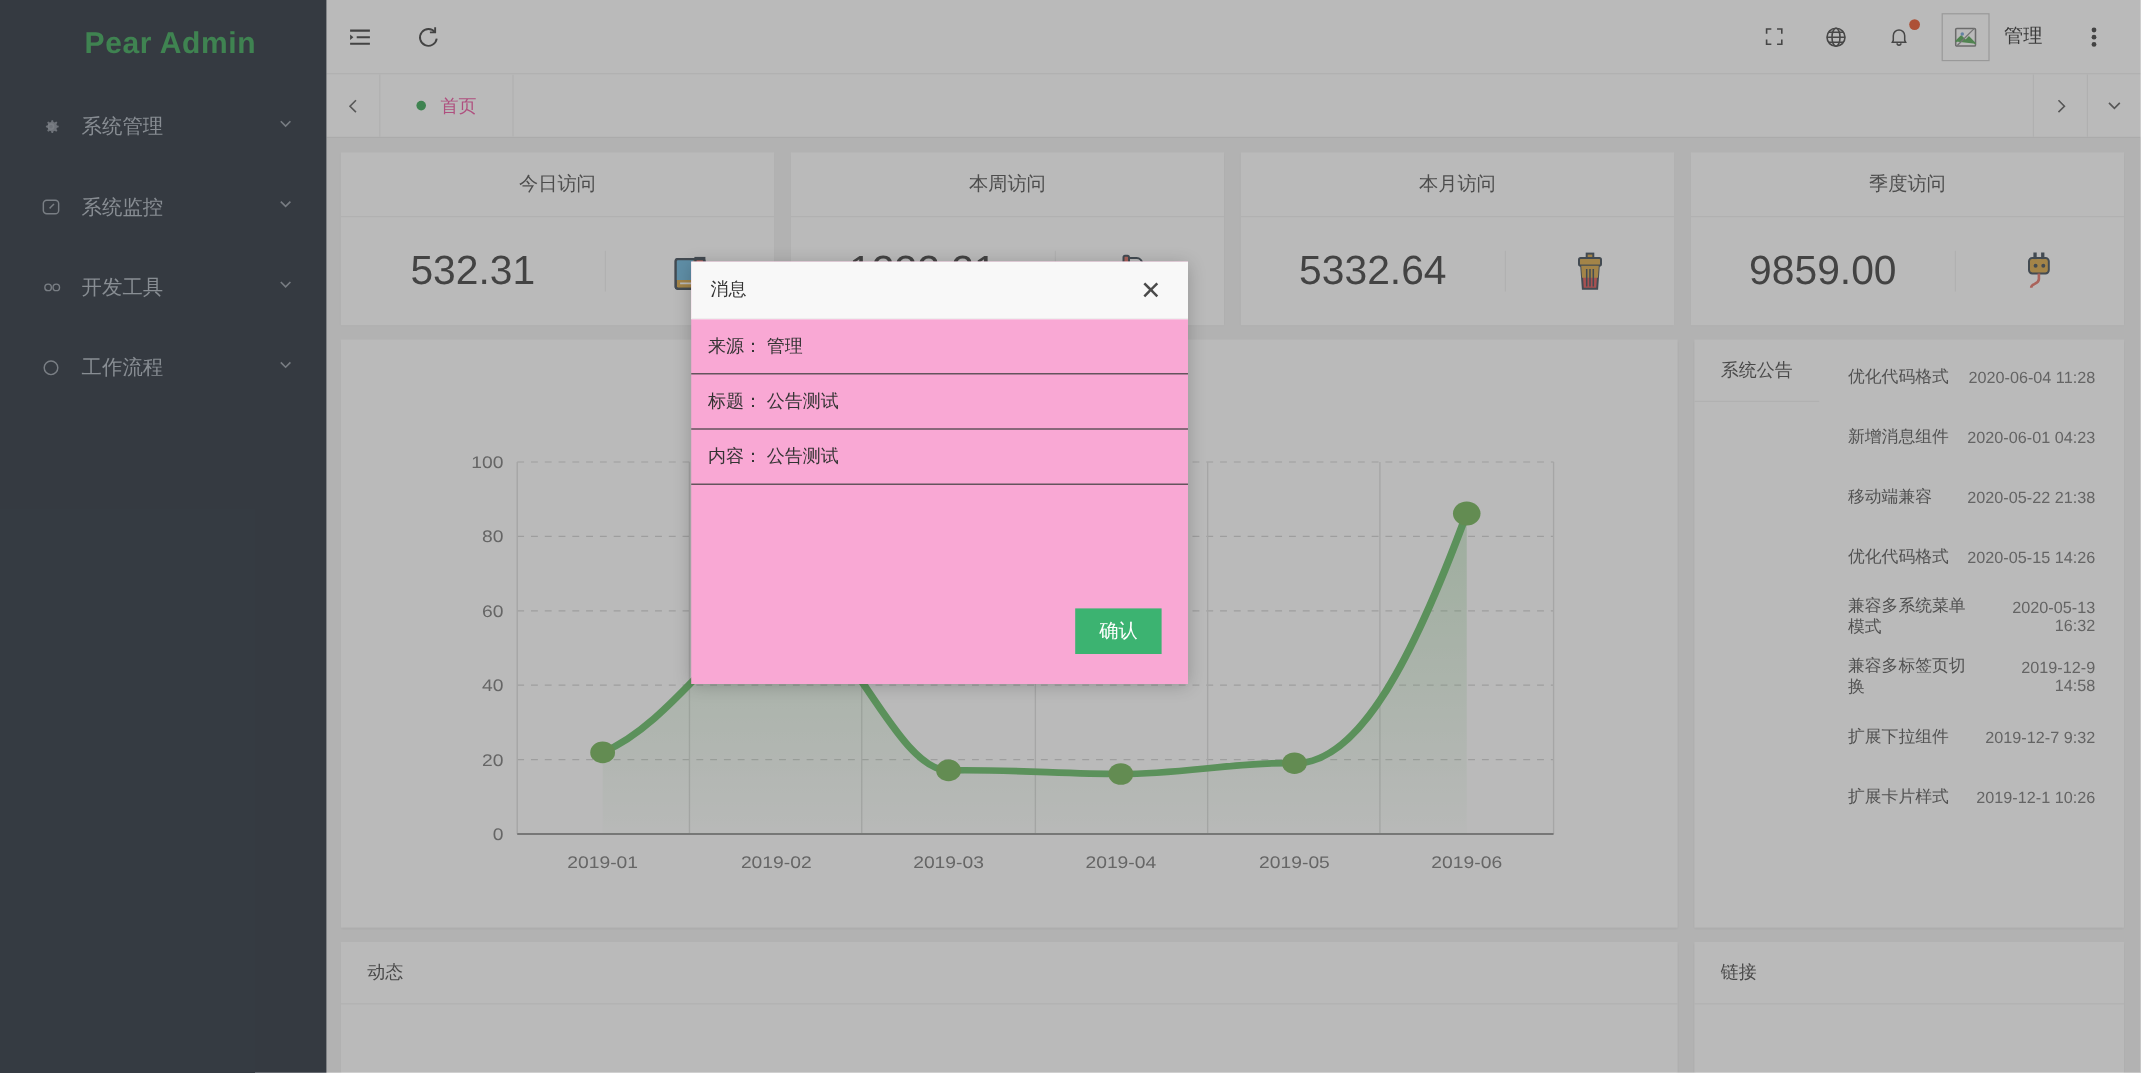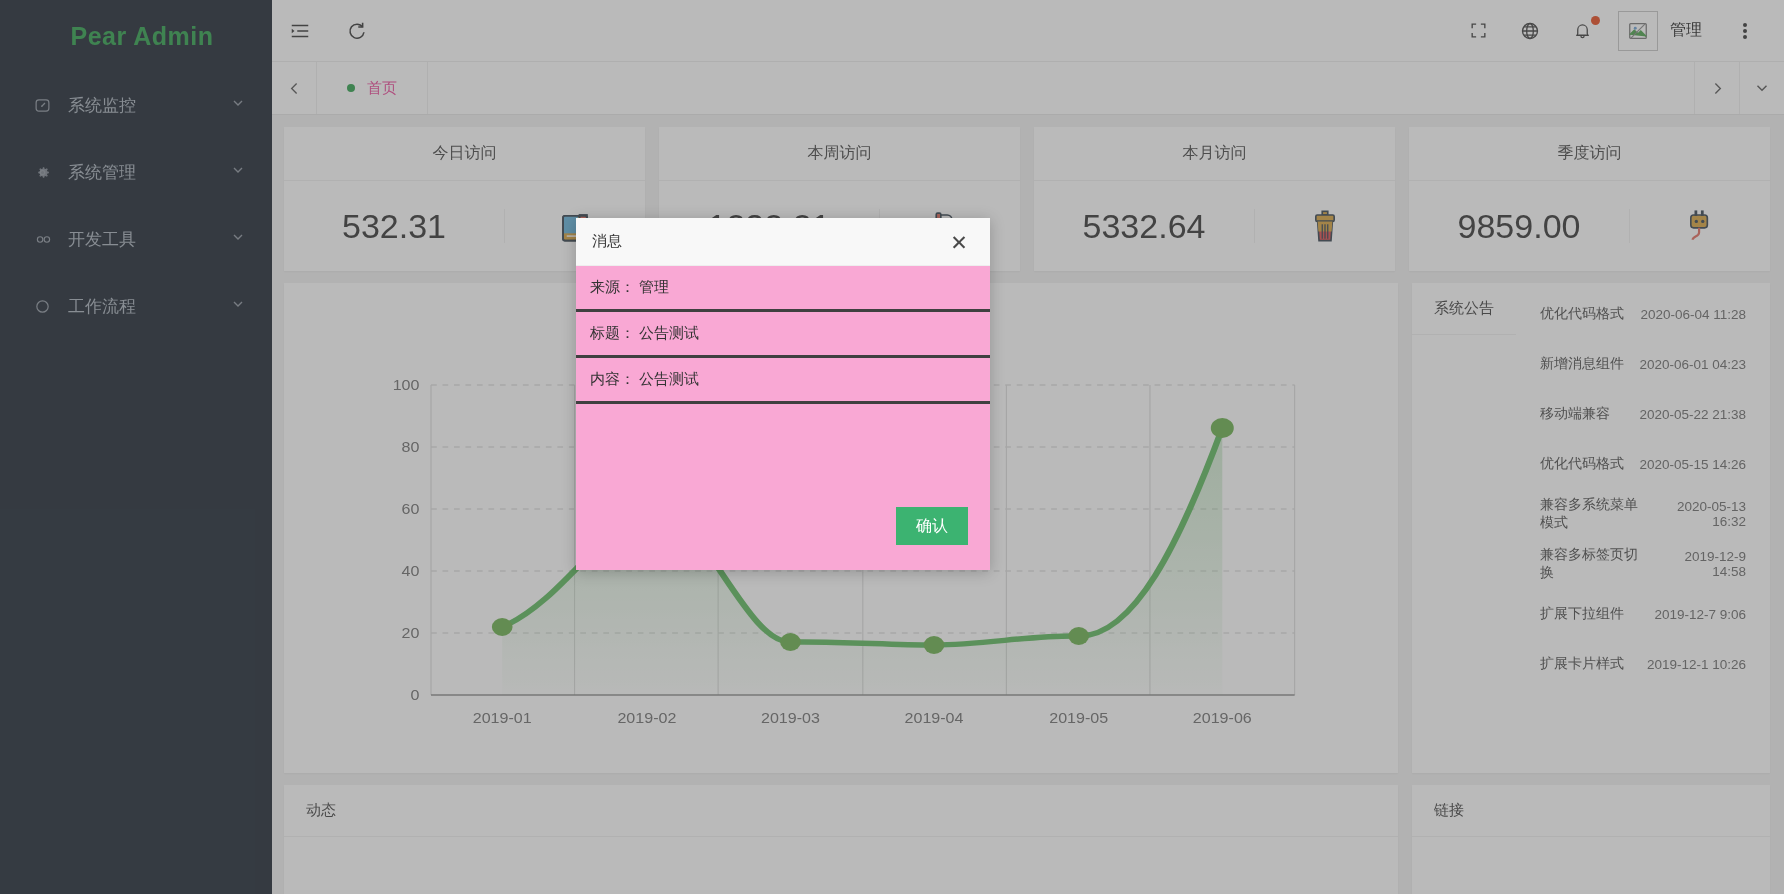--- a/index.html
+++ b/index.html
@@ -151,21 +151,21 @@
   }
   .modal-title{ font-size:15px; color:#333; }
   .modal-close{
     position:absolute; right:14px; top:0; height:48px; width:34px;
     display:flex; align-items:center; justify-content:center;
     color:#4a4a4a; font-size:21px; cursor:pointer; line-height:1;
   }
   .modal-body{ flex:1; display:flex; flex-direction:column; }
   .m-field{
     height:46px; display:flex; align-items:center; padding:0 14px;
-    font-size:15px; color:#222; border-bottom:3px solid #404040;
+    font-size:15px; color:#222; border-bottom:1px solid #404040;
   }
   .m-field .m-key{ color:#333; }
   .m-field .m-val{ color:#333; margin-left:4px; }
   .m-fill{ flex:1; }
   .modal-foot{
     flex:0 0 74px; display:flex; align-items:center; justify-content:flex-end;
     padding:0 22px 14px 0;
   }
   .btn-confirm{
     background:#3cb371; color:#fff; border:none; font-size:16px;
@@ -173,45 +173,45 @@
     font-family:"Liberation Sans",sans-serif;
   }
 </style>
 </head>
 <body>
 
 <div id="app">
 
   <aside id="sidebar">
     <div id="logo">Pear Admin</div>
+
+    <div class="nav-item">
+      <span class="nav-ico">
+        <svg width="17" height="17" viewBox="0 0 24 24" fill="currentColor">
+          <path d="M12 8a4 4 0 100 8 4 4 0 000-8zm0 6.2A2.2 2.2 0 1112 9.8a2.2 2.2 0 010 4.4z"></path>
+          <path d="M21 12.9v-1.8l-2.1-.5a7 7 0 00-.6-1.5l1.2-1.8-1.3-1.3-1.8 1.2a7 7 0 00-1.5-.6L14.4 4.5h-1.8l-.5 2.1a7 7 0 00-1.5.6L8.8 6l-1.3 1.3 1.2 1.8a7 7 0 00-.6 1.5l-2.1.5v1.8l2.1.5c.14.53.35 1.03.6 1.5L7.5 16.7l1.3 1.3 1.8-1.2c.47.25.97.46 1.5.6l.5 2.1h1.8l.5-2.1c.53-.14 1.03-.35 1.5-.6l1.8 1.2 1.3-1.3-1.2-1.8c.25-.47.46-.97.6-1.5l2.1-.5z" opacity=".85"></path>
+        </svg>
+      </span>
+      <span class="nav-label">系统管理</span>
+      <span class="nav-arrow">
+        <svg width="16" height="16" viewBox="0 0 24 24" fill="none" stroke="currentColor" stroke-width="2">
+            <path d="M6 9l6 6 6-6"></path>
+          </svg>
+      </span>
+    </div>
 
     <div class="nav-item">
       <span class="nav-ico">
         <svg width="17" height="17" viewBox="0 0 24 24" fill="none" stroke="currentColor" stroke-width="1.7">
           <rect x="3" y="4" width="18" height="16" rx="4"></rect>
             <path d="M15.5 8.5L11 13"></path>
           <circle cx="11" cy="13" r="1" fill="currentColor" stroke="none"></circle>
         </svg>
       </span>
       <span class="nav-label">系统监控</span>
-      <span class="nav-arrow">
-        <svg width="16" height="16" viewBox="0 0 24 24" fill="none" stroke="currentColor" stroke-width="2">
-            <path d="M6 9l6 6 6-6"></path>
-          </svg>
-      </span>
-    </div>
-
-    <div class="nav-item">
-      <span class="nav-ico">
-        <svg width="17" height="17" viewBox="0 0 24 24" fill="currentColor">
-          <path d="M12 8a4 4 0 100 8 4 4 0 000-8zm0 6.2A2.2 2.2 0 1112 9.8a2.2 2.2 0 010 4.4z"></path>
-          <path d="M21 12.9v-1.8l-2.1-.5a7 7 0 00-.6-1.5l1.2-1.8-1.3-1.3-1.8 1.2a7 7 0 00-1.5-.6L14.4 4.5h-1.8l-.5 2.1a7 7 0 00-1.5.6L8.8 6l-1.3 1.3 1.2 1.8a7 7 0 00-.6 1.5l-2.1.5v1.8l2.1.5c.14.53.35 1.03.6 1.5L7.5 16.7l1.3 1.3 1.8-1.2c.47.25.97.46 1.5.6l.5 2.1h1.8l.5-2.1c.53-.14 1.03-.35 1.5-.6l1.8 1.2 1.3-1.3-1.2-1.8c.25-.47.46-.97.6-1.5l2.1-.5z" opacity=".85"></path>
-        </svg>
-      </span>
-      <span class="nav-label">系统管理</span>
       <span class="nav-arrow">
         <svg width="16" height="16" viewBox="0 0 24 24" fill="none" stroke="currentColor" stroke-width="2">
             <path d="M6 9l6 6 6-6"></path>
           </svg>
       </span>
     </div>
 
     <div class="nav-item">
       <span class="nav-ico">
         <svg width="19" height="19" viewBox="0 0 28 24" fill="none" stroke="currentColor" stroke-width="1.7">
@@ -478,21 +478,21 @@
             <div class="notice-item">
               <span class="notice-title">兼容多系统菜单模式</span>
               <span class="notice-date">2020-05-13 16:32</span>
             </div>
             <div class="notice-item">
               <span class="notice-title">兼容多标签页切换</span>
               <span class="notice-date">2019-12-9 14:58</span>
             </div>
             <div class="notice-item">
               <span class="notice-title">扩展下拉组件</span>
-              <span class="notice-date">2019-12-7 9:06</span>
+              <span class="notice-date">2019-12-7 9:32</span>
             </div>
             <div class="notice-item">
               <span class="notice-title">扩展卡片样式</span>
               <span class="notice-date">2019-12-1 10:26</span>
             </div>
           </div>
         </div>
       </div>
 
       <div class="bot-row">

